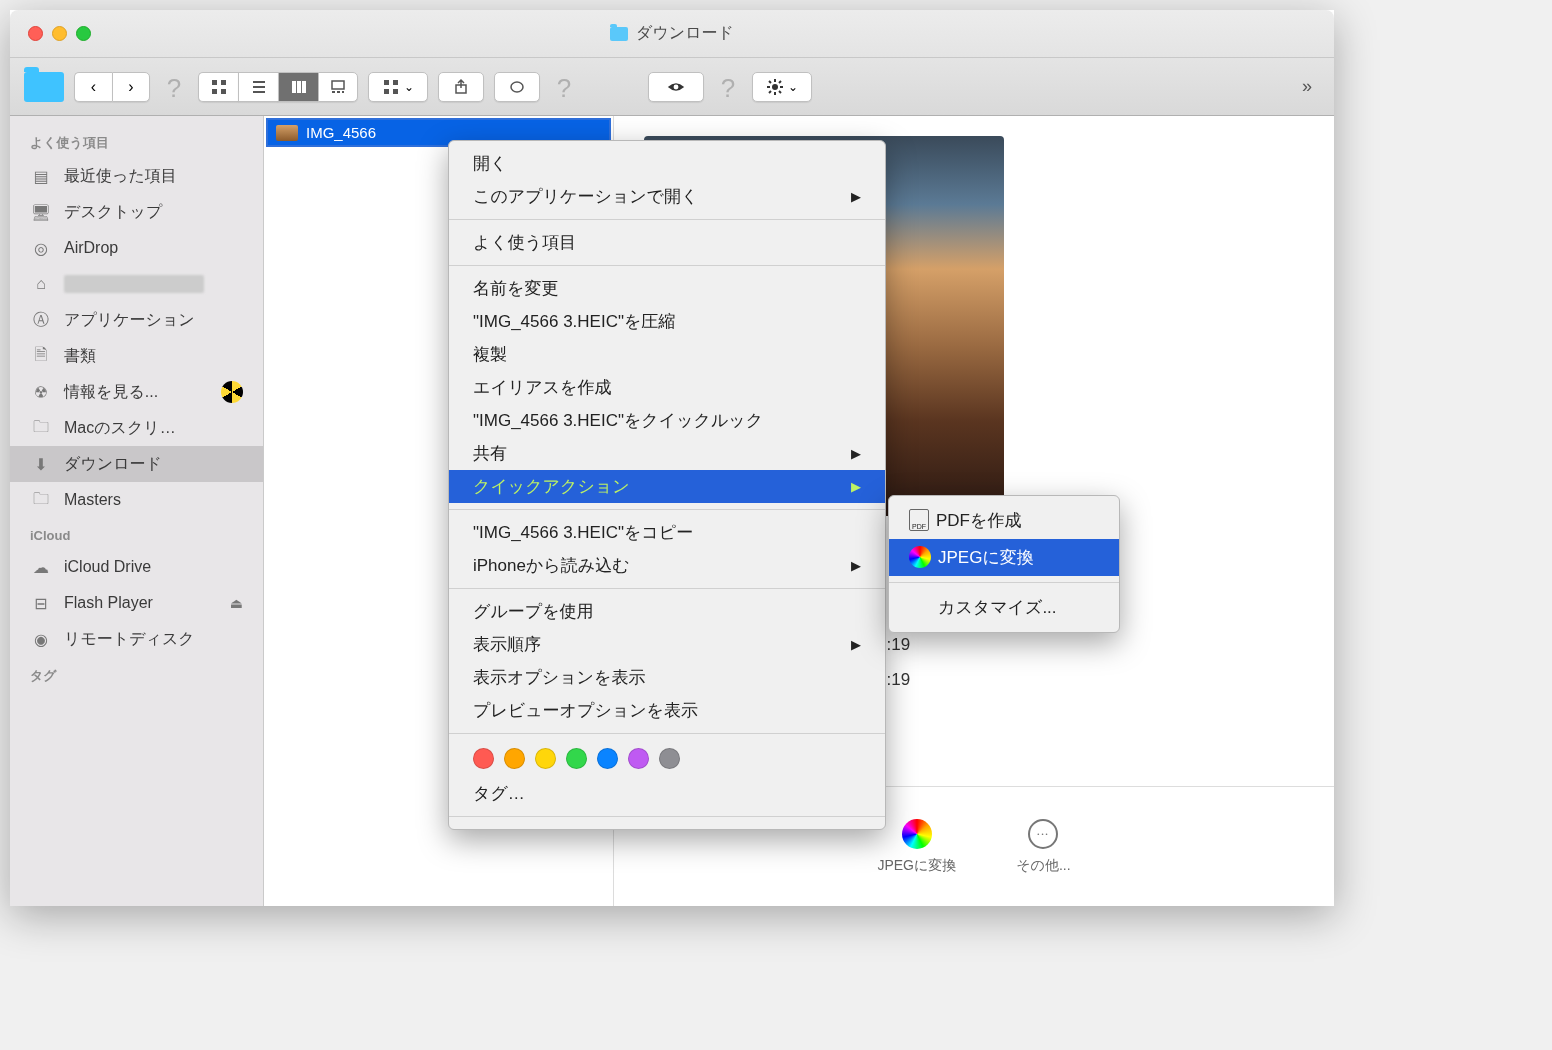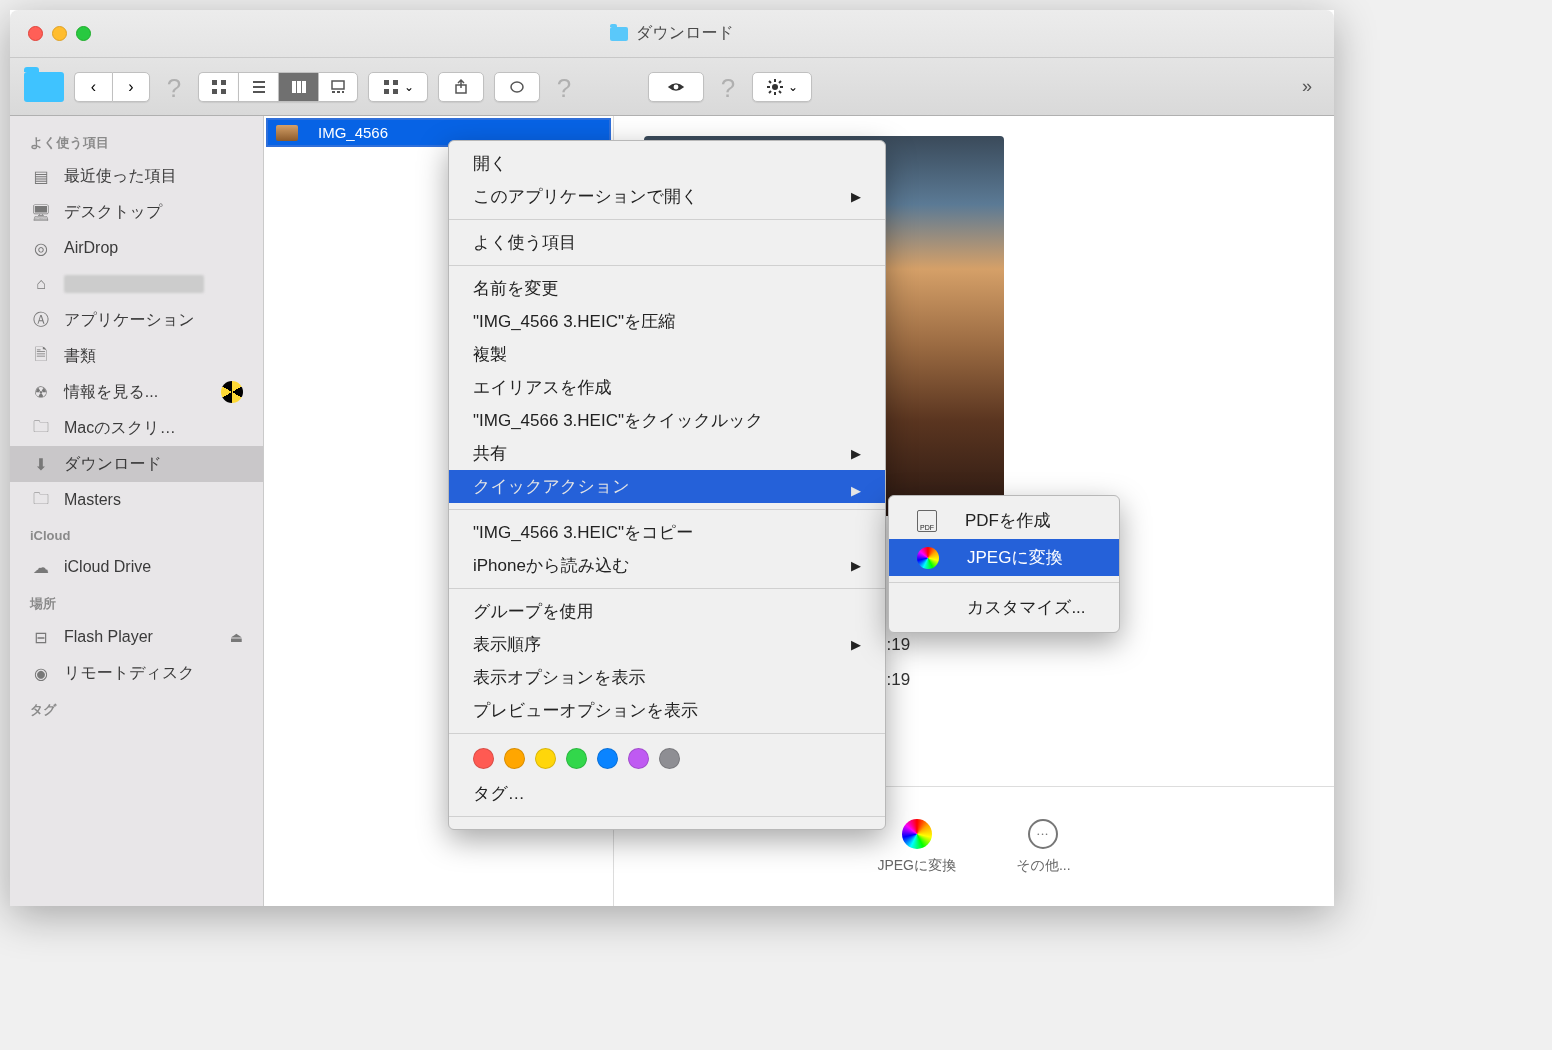--- a/index.html
+++ b/index.html
@@ -43,45 +43,45 @@
 .sb-header { font-size: 13px; color: #8a8a8a; font-weight: 600; padding: 10px 20px 6px; }
 .sb-item { display: flex; align-items: center; padding: 7px 20px; font-size: 16px; color: #3a3a3a; gap: 12px; cursor: pointer; }
 .sb-item.selected { background: #c9c7c9; }
 .sb-icon { width: 22px; height: 22px; display: flex; align-items: center; justify-content: center; color: #787878; }
 .eject { margin-left: auto; color: #787878; font-size: 14px; }
 .blurred { background: #ccc; height: 18px; width: 140px; border-radius: 2px; filter: blur(1px); }
 .radiation { width: 22px; height: 22px; background: conic-gradient(#fdd835 0 60deg, #000 60deg 120deg, #fdd835 120deg 180deg, #000 180deg 240deg, #fdd835 240deg 300deg, #000 300deg 360deg); border-radius: 50%; position: relative; }
 
 .content { flex: 1; display: flex; background: #fff; }
 .filelist { width: 350px; border-right: 1px solid #dcdcdc; padding: 2px; }
-.filerow { display: flex; align-items: center; padding: 4px 8px; gap: 20px; border: 2px solid #2f6fda; background: #0763e5; color: #fff; font-size: 15px; }
+.filerow { display: flex; align-items: center; padding: 4px 8px; gap: 8px; border: 2px solid #2f6fda; background: #0763e5; color: #fff; font-size: 15px; }
 .thumb { width: 22px; height: 16px; background: linear-gradient(#d4a068, #8b5a2b); border-radius: 2px; }
 
 .preview { flex: 1; padding: 20px 30px; position: relative; }
 .preview-img { width: 360px; height: 380px; background: linear-gradient(180deg, #3a4a5a 0%, #5b7a95 18%, #d5a068 35%, #9b6b42 55%, #5a3520 75%, #2a1812 100%); border-radius: 4px; position: relative; overflow: hidden; }
 .preview-img::after { content: "♦"; position: absolute; top: 28%; left: 20%; color: #c41e3a; font-size: 32px; }
 .preview-meta { margin-top: 50px; font-size: 17px; color: #888; }
 .meta-row { display: flex; gap: 12px; margin-top: 12px; font-size: 17px; }
 .meta-label { color: #888; width: auto; }
 .meta-val { color: #333; }
 .quickactions-bar { position: absolute; bottom: 0; left: 0; right: 0; height: 120px; background: #fff; border-top: 1px solid #ddd; display: flex; align-items: center; justify-content: center; gap: 60px; }
 .qa-item { display: flex; flex-direction: column; align-items: center; gap: 8px; font-size: 14px; color: #666; }
 .rainbow-circle { width: 30px; height: 30px; border-radius: 50%; background: conic-gradient(red, orange, yellow, lime, cyan, blue, magenta, red); }
 .more-circle { width: 30px; height: 30px; border-radius: 50%; border: 2px solid #777; display: flex; align-items: center; justify-content: center; color: #777; font-size: 6px; letter-spacing: 2px; }
 
 .context-menu { position: absolute; top: 130px; left: 438px; width: 438px; background: #f0f0f0; border: 1px solid #b8b8b8; border-radius: 6px; box-shadow: 0 10px 30px rgba(0,0,0,0.35); padding: 6px 0; font-size: 17px; }
 .cm-item { padding: 5px 24px; cursor: pointer; display: flex; align-items: center; color: #222; position: relative; }
-.cm-item.hl { background: #2561d9; color: #e5e5e5; align-items: flex-end; }
+.cm-item.hl { background: #2561d9; color: #bef264; }
 .cm-item .arrow { margin-left: auto; font-size: 13px; color: inherit; }
 .cm-sep { height: 1px; background: #d0d0d0; margin: 6px 0; }
 .cm-tags { display: flex; gap: 10px; padding: 8px 24px; }
 .tag-circle { width: 21px; height: 21px; border-radius: 50%; border: 1px solid rgba(0,0,0,0.15); }
 
 .submenu { position: absolute; top: 485px; left: 878px; width: 232px; background: #f0f0f0; border: 1px solid #b8b8b8; border-radius: 6px; box-shadow: 0 10px 30px rgba(0,0,0,0.35); padding: 6px 0; font-size: 17px; }
-.sm-item { padding: 7px 28px; cursor: pointer; display: flex; align-items: flex-end; gap: 28px; color: #222; }
+.sm-item { padding: 7px 20px; cursor: pointer; display: flex; align-items: flex-start; gap: 7px; color: #222; }
 .sm-item.hl { background: #2561d9; color: #fff; }
 .sm-sep { height: 1px; background: #d0d0d0; margin: 6px 0; }
 .pdf-icon { width: 20px; height: 22px; border: 1.5px solid #666; border-radius: 2px; position: relative; font-size: 7px; display: flex; align-items: flex-end; justify-content: center; }
 .sm-rainbow { width: 22px; height: 22px; border-radius: 50%; background: conic-gradient(red, orange, yellow, lime, cyan, blue, magenta, red); }
 
 svg { width: 18px; height: 18px; }
 </style>
 </head>
 <body>
 
@@ -230,21 +230,20 @@
           <span class="sb-icon">🗀</span>
           <span>Masters</span>
         </div>
 
       <div class="sb-header">iCloud</div>
       <div class="sb-item">
           <span class="sb-icon">☁</span>
           <span>iCloud Drive</span>
         </div>
 
-      <div class="sb-header">場所</div>
       <div class="sb-item">
           <span class="sb-icon">⊟</span>
           <span>Flash Player</span>
           <span class="eject">⏏</span>
         </div>
       <div class="sb-item">
           <span class="sb-icon">◉</span>
           <span>リモートディスク</span>
         </div>
 

